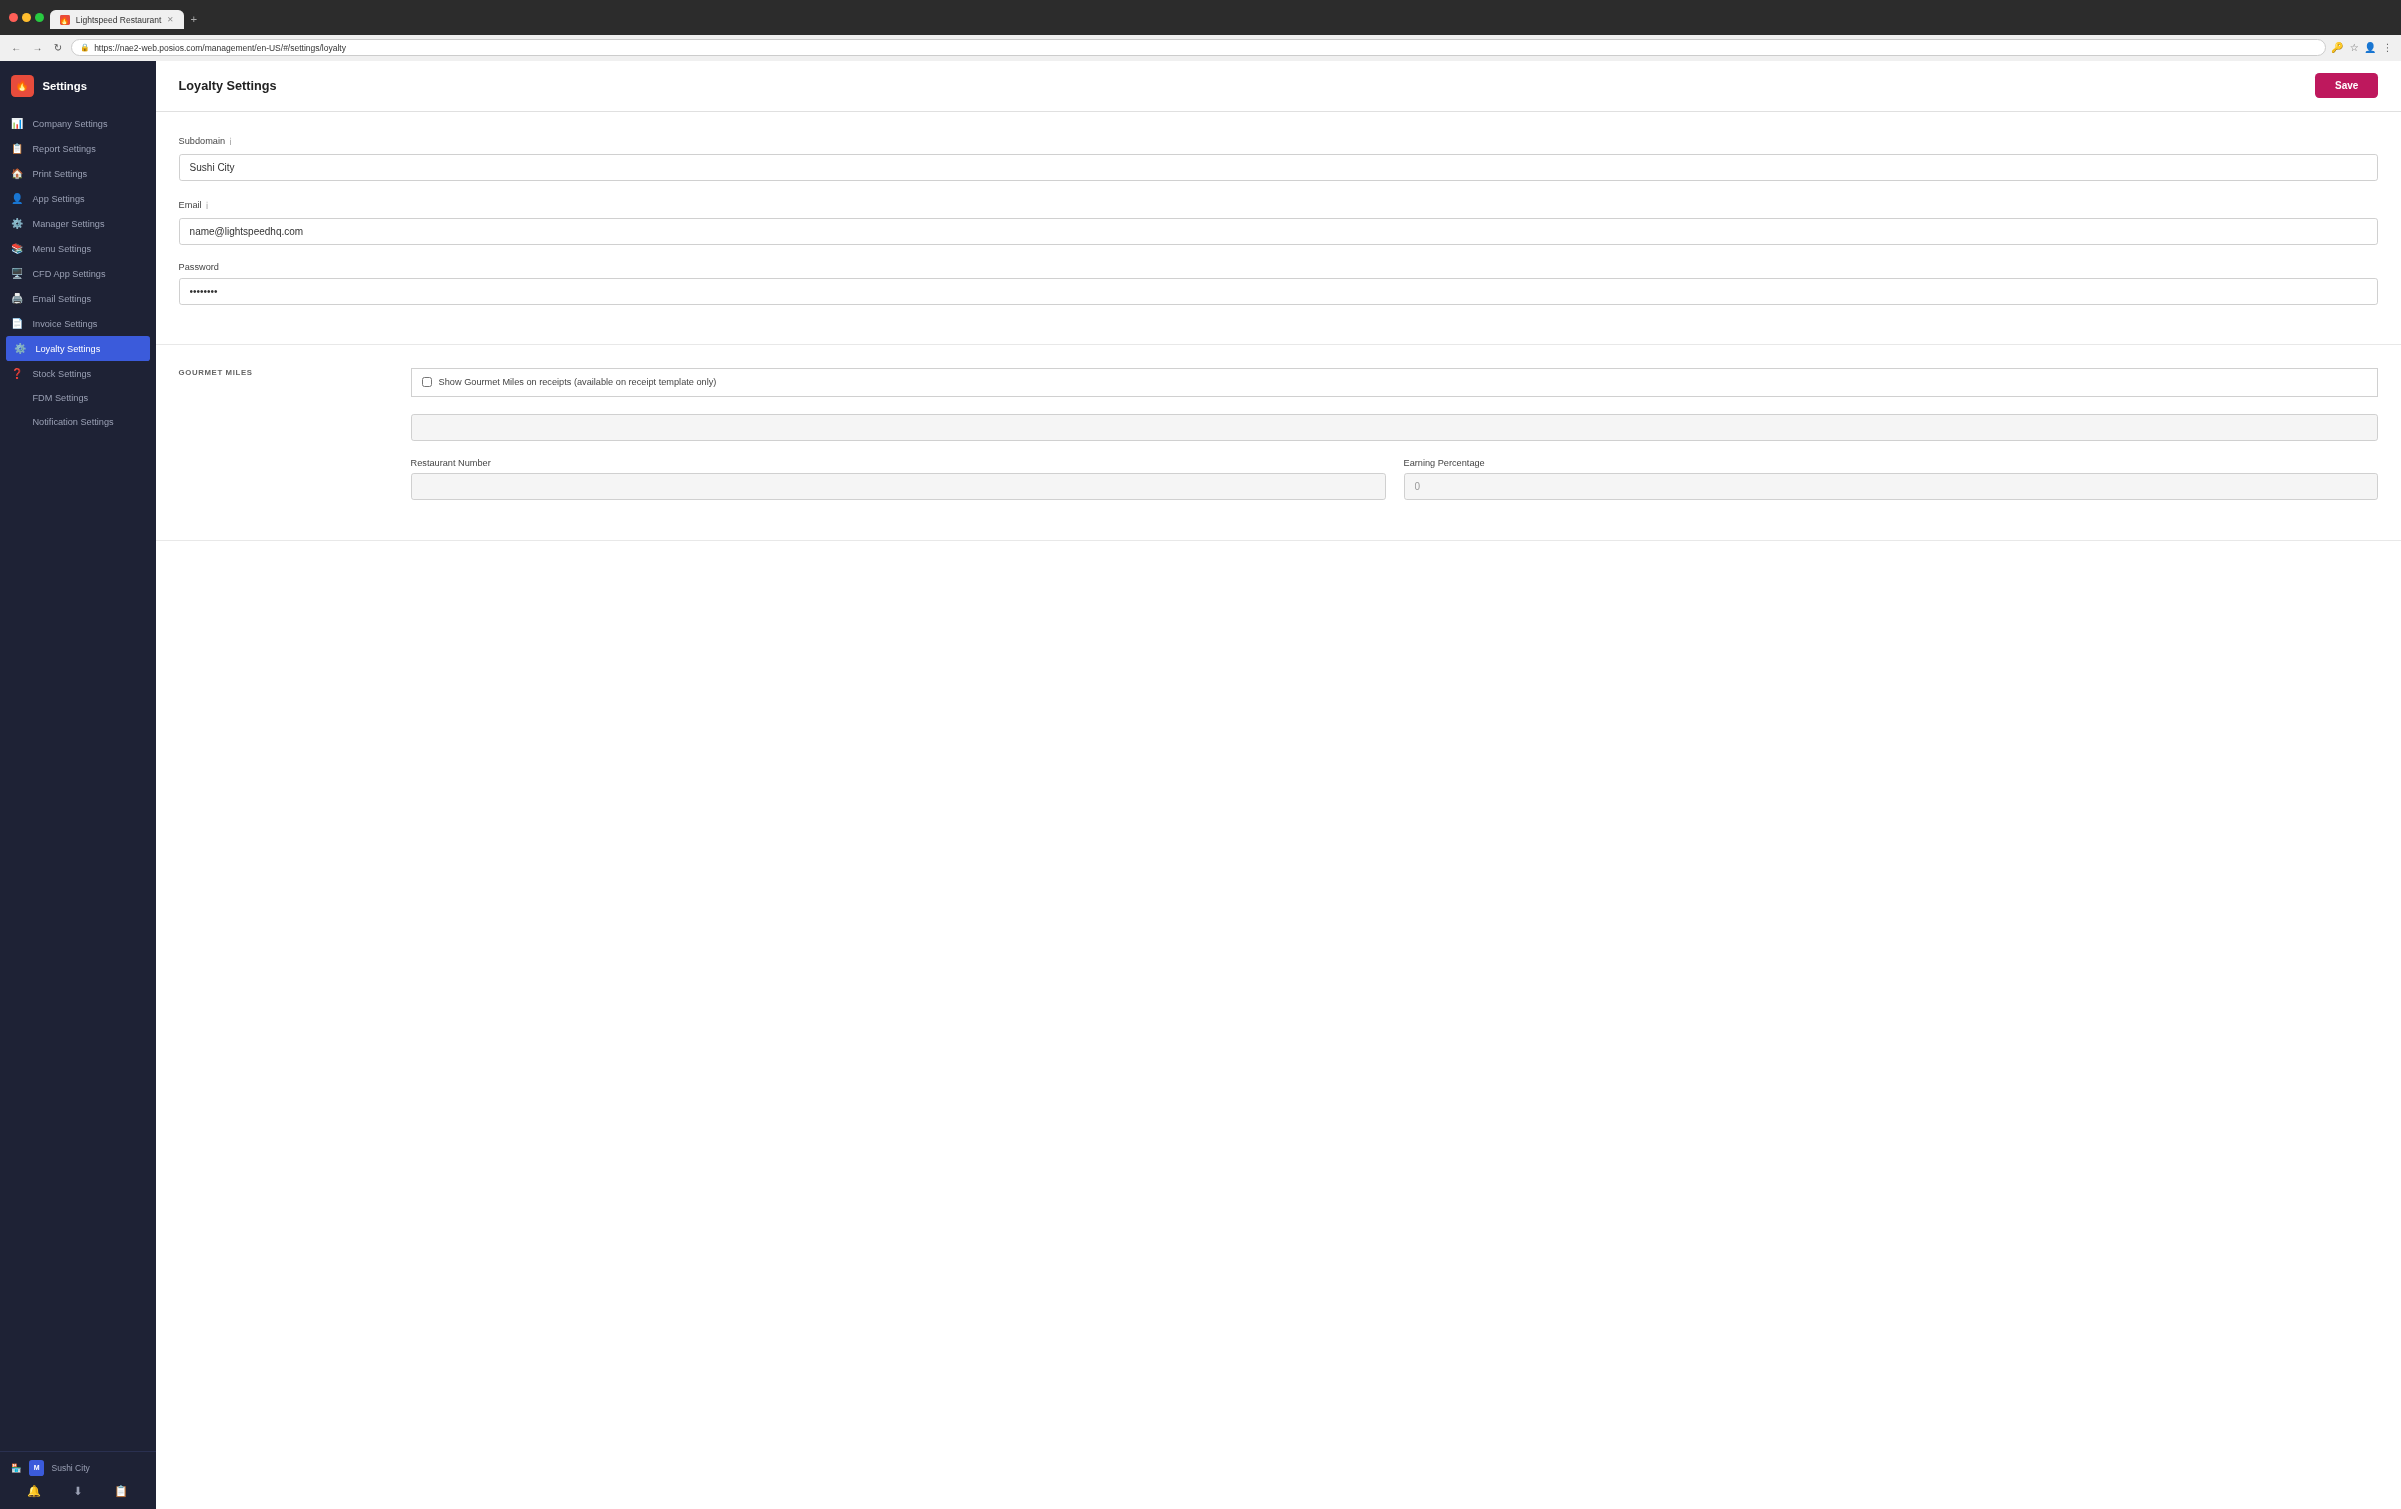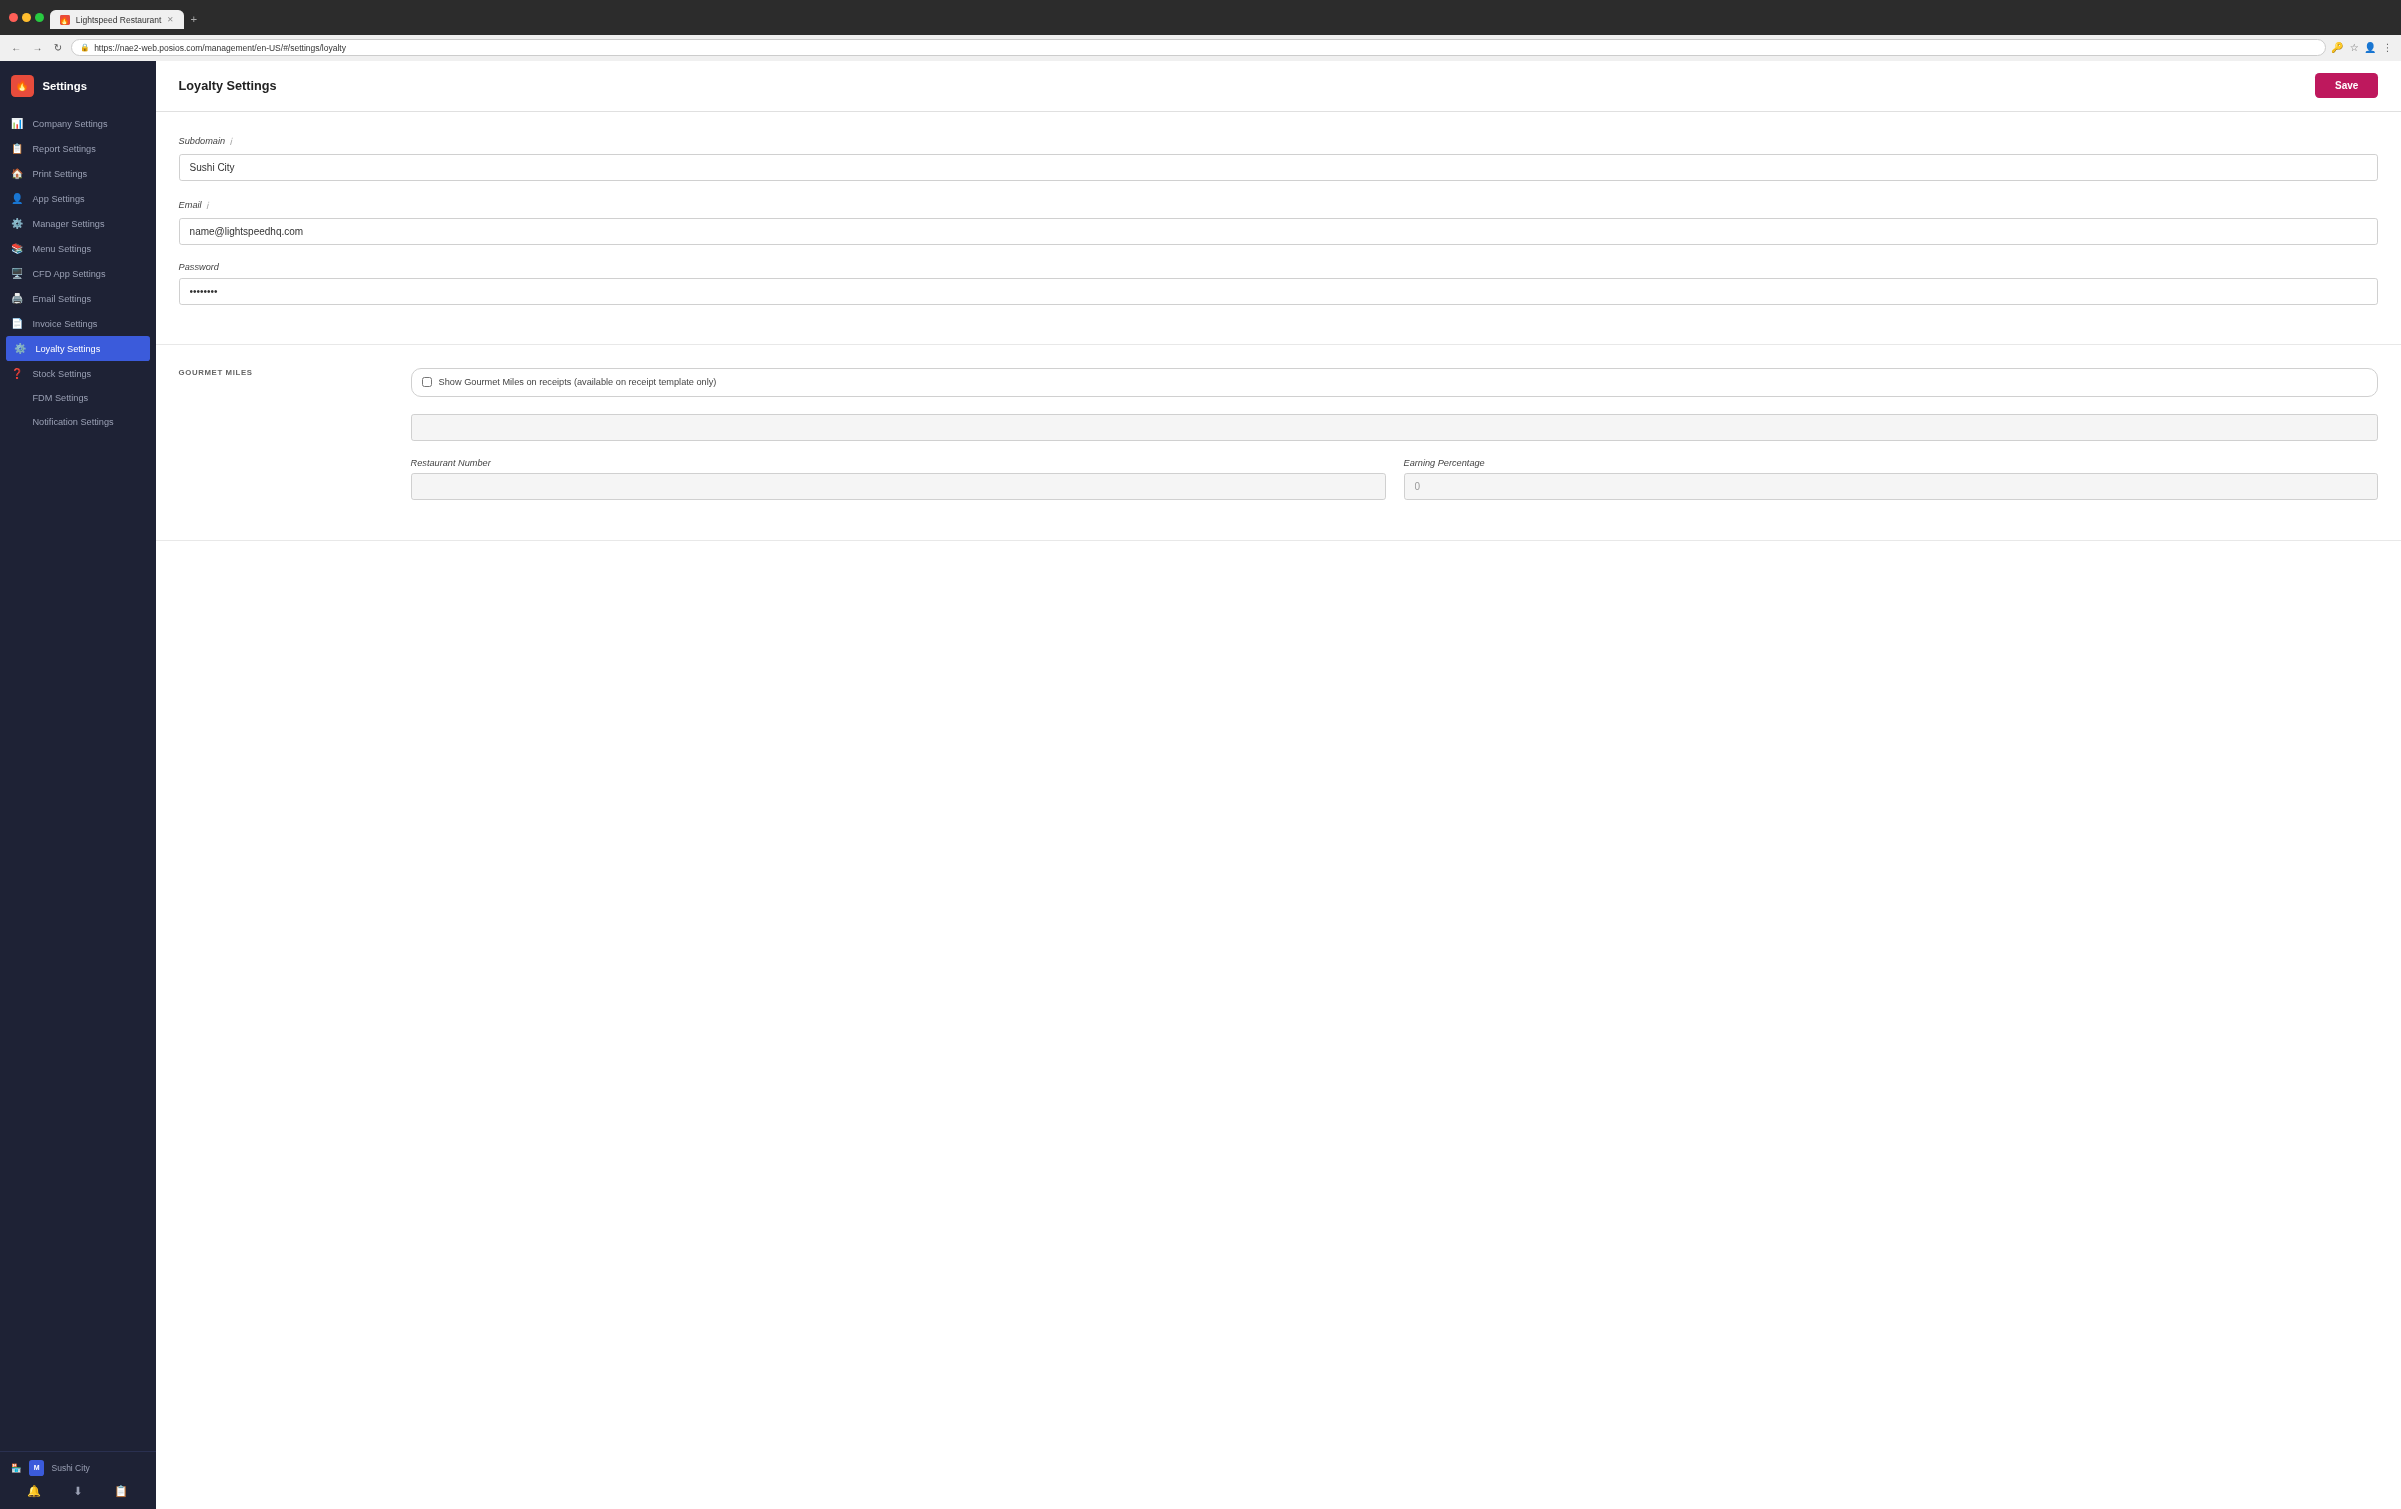--- a/index.html
+++ b/index.html
@@ -221,21 +221,20 @@
 
     .field-group { margin-bottom: 17px; }
     .field-label {
       display: flex;
       align-items: center;
       gap: 4.2px;
       font-size: 9.2px;
       color: #444;
       margin-bottom: 5.7px;
       font-weight: 500;
-      font-style: italic;
     }
     .info-icon {
       color: #aaa;
       font-size: 10px;
       cursor: pointer;
     }
     .field-input {
       width: 100%;
       border: 0.7px solid #d0d0d0;
       border-radius: 2.8px;
@@ -245,21 +244,21 @@
       background: white;
       outline: none;
     }
     .field-input.disabled { background: #f5f5f5; color: #999; cursor: not-allowed; }
 
     .checkbox-row {
       display: flex;
       align-items: flex-end;
       gap: 7px;
       border: 0.7px solid #d0d0d0;
-      border-radius: 10px;
+      border-radius: 0;
       padding: 8.5px 10px;
       font-size: 9.2px;
       color: #444;
     }
     .checkbox-input {
       width: 10px; height: 10px;
       cursor: pointer;
       border: 0.7px solid #aaa;
       border-radius: 1.4px;
     }

